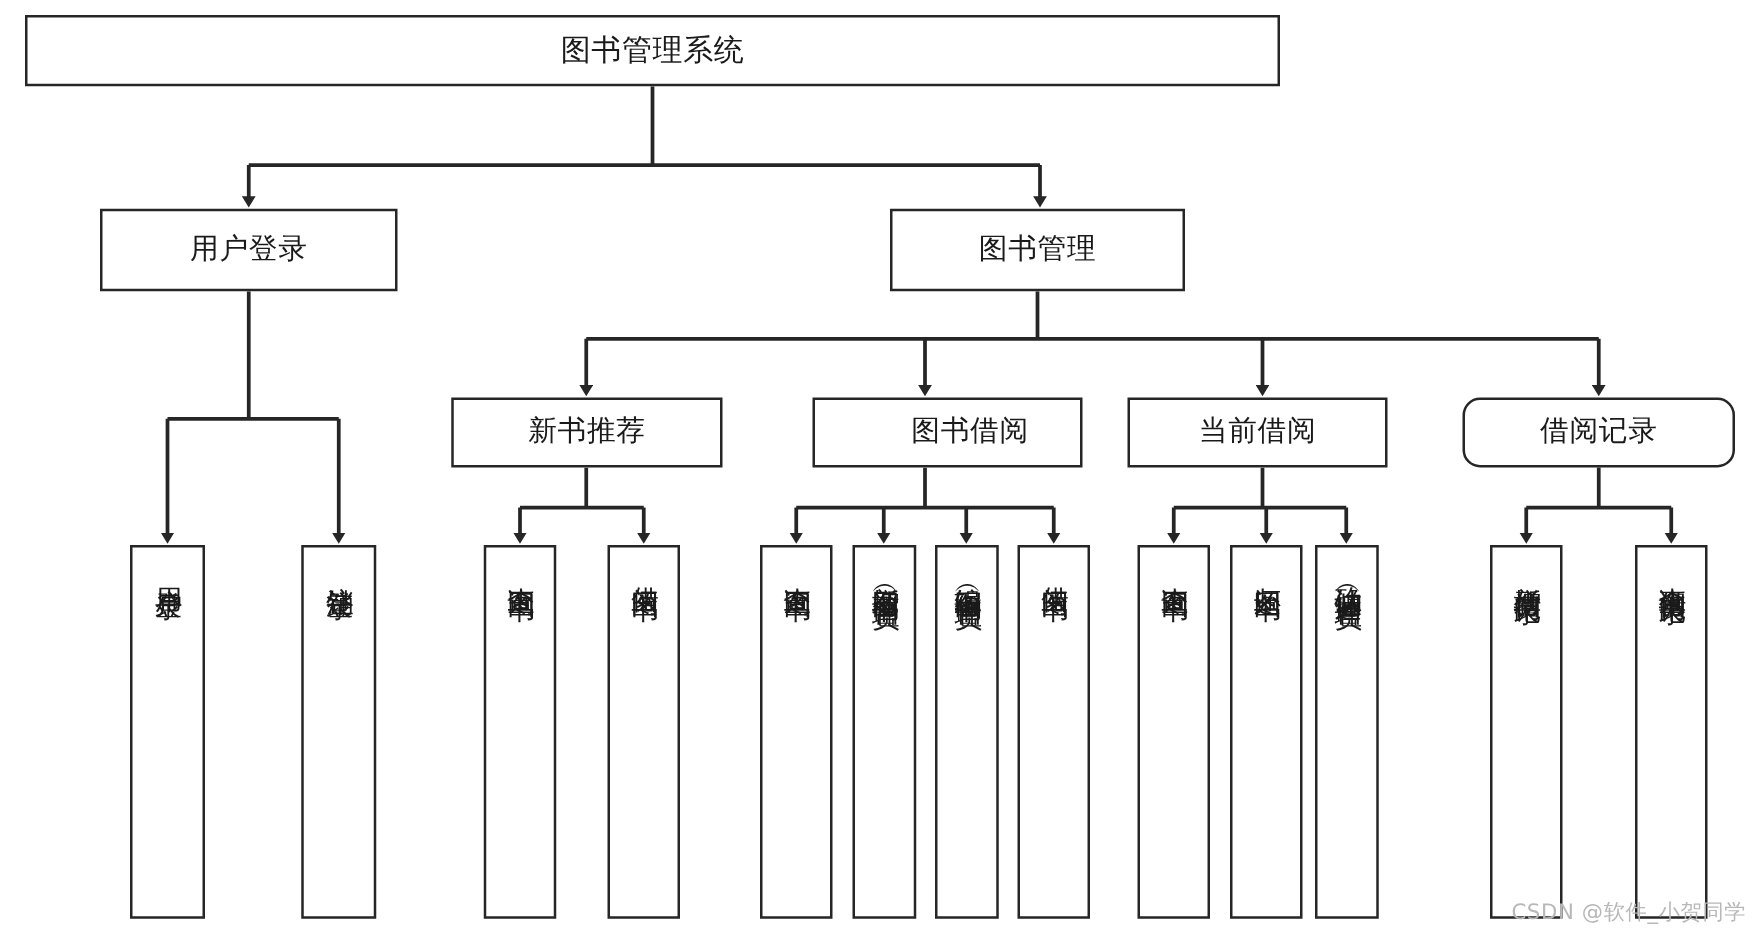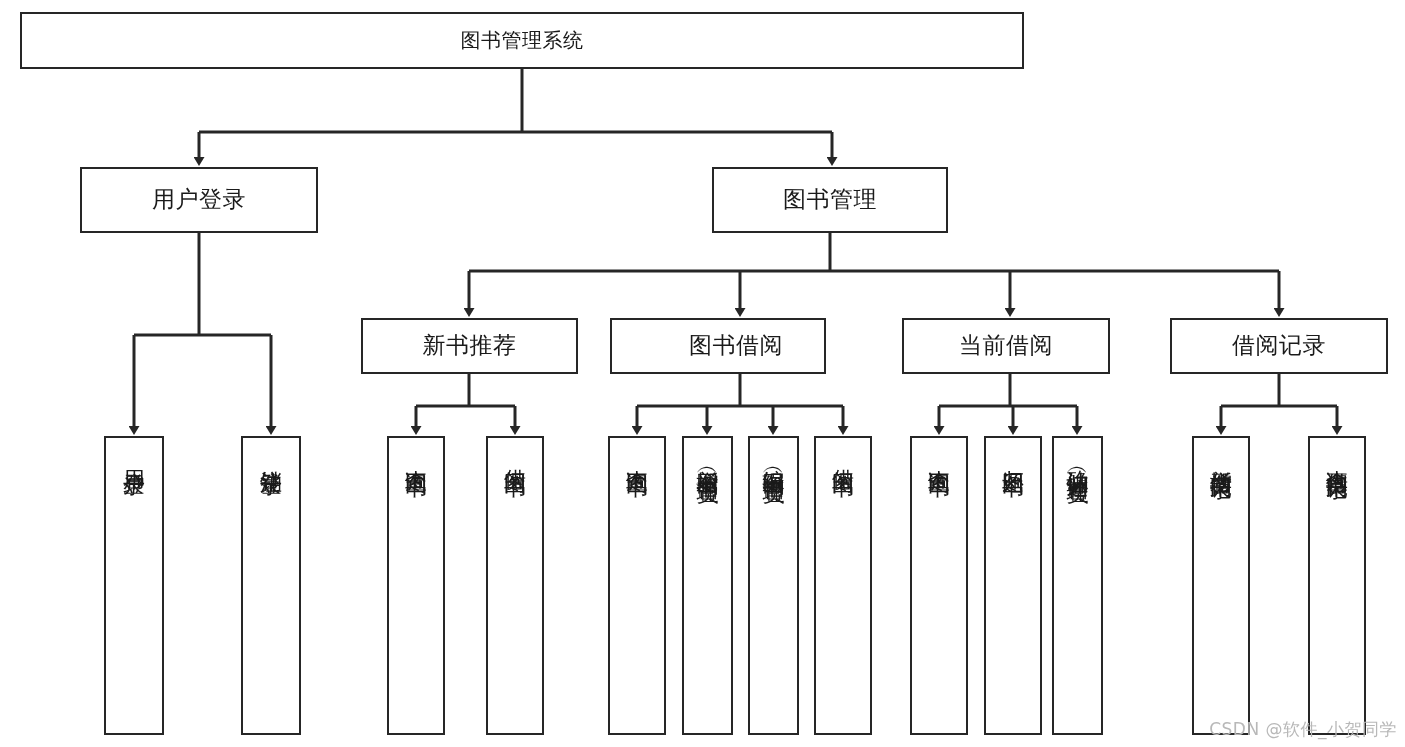--- a/index.html
+++ b/index.html
@@ -44,21 +44,21 @@
     letter-spacing: 2px;
     line-height: 1.0;
     white-space: normal;
     max-height: 100%;
   }
   .node-box.vertical {
     align-items: flex-start;
     justify-content: center;
     padding-top: 14px;
   }
-  .node-box.root .node-label { font-size: 20px; }
+  .node-box.root .node-label { font-size: 24px; }
   svg.connectors {
     position: absolute;
     left: 0; top: 0;
     width: 1405px;
     height: 747px;
     pointer-events: none;
   }
   .watermark {
     position: absolute;
     right: 8px;
@@ -133,27 +133,27 @@
   <div class="node-box" style="left:80px; top:167px; width:238px; height:66px;">
     <span class="node-label">用户登录</span>
   </div>
   <div class="node-box" style="left:361px; top:318px; width:217px; height:56px;">
     <span class="node-label">新书推荐</span>
   </div>
 
   <div class="node-box" style="left:712px; top:167px; width:236px; height:66px;">
     <span class="node-label">图书管理</span>
   </div>
-  <div class="node-box" style="left:610px; top:318px; width:216px; height:56px;padding-left:36px;">
+  <div class="node-box" style="left:650px; top:318px; width:216px; height:56px;padding-left:36px;">
     <span class="node-label">图书借阅</span>
   </div>
   <div class="node-box" style="left:902px; top:318px; width:208px; height:56px;">
     <span class="node-label">当前借阅</span>
   </div>
-  <div class="node-box" style="left:1170px; top:318px; width:218px; height:56px;">
+  <div class="node-box" style="left:1170px; top:318px; width:218px; height:56px;border-radius:14px;">
     <span class="node-label">借阅记录</span>
   </div>
 
   <div class="node-box vertical" style="left:104px; top:436px; width:60px; height:299px;">
     <span class="node-label">用户登录</span>
   </div>
   <div class="node-box vertical" style="left:241px; top:436px; width:60px; height:299px;">
     <span class="node-label">注销登录</span>
   </div>
   <div class="node-box vertical" style="left:387px; top:436px; width:58px; height:299px;">

